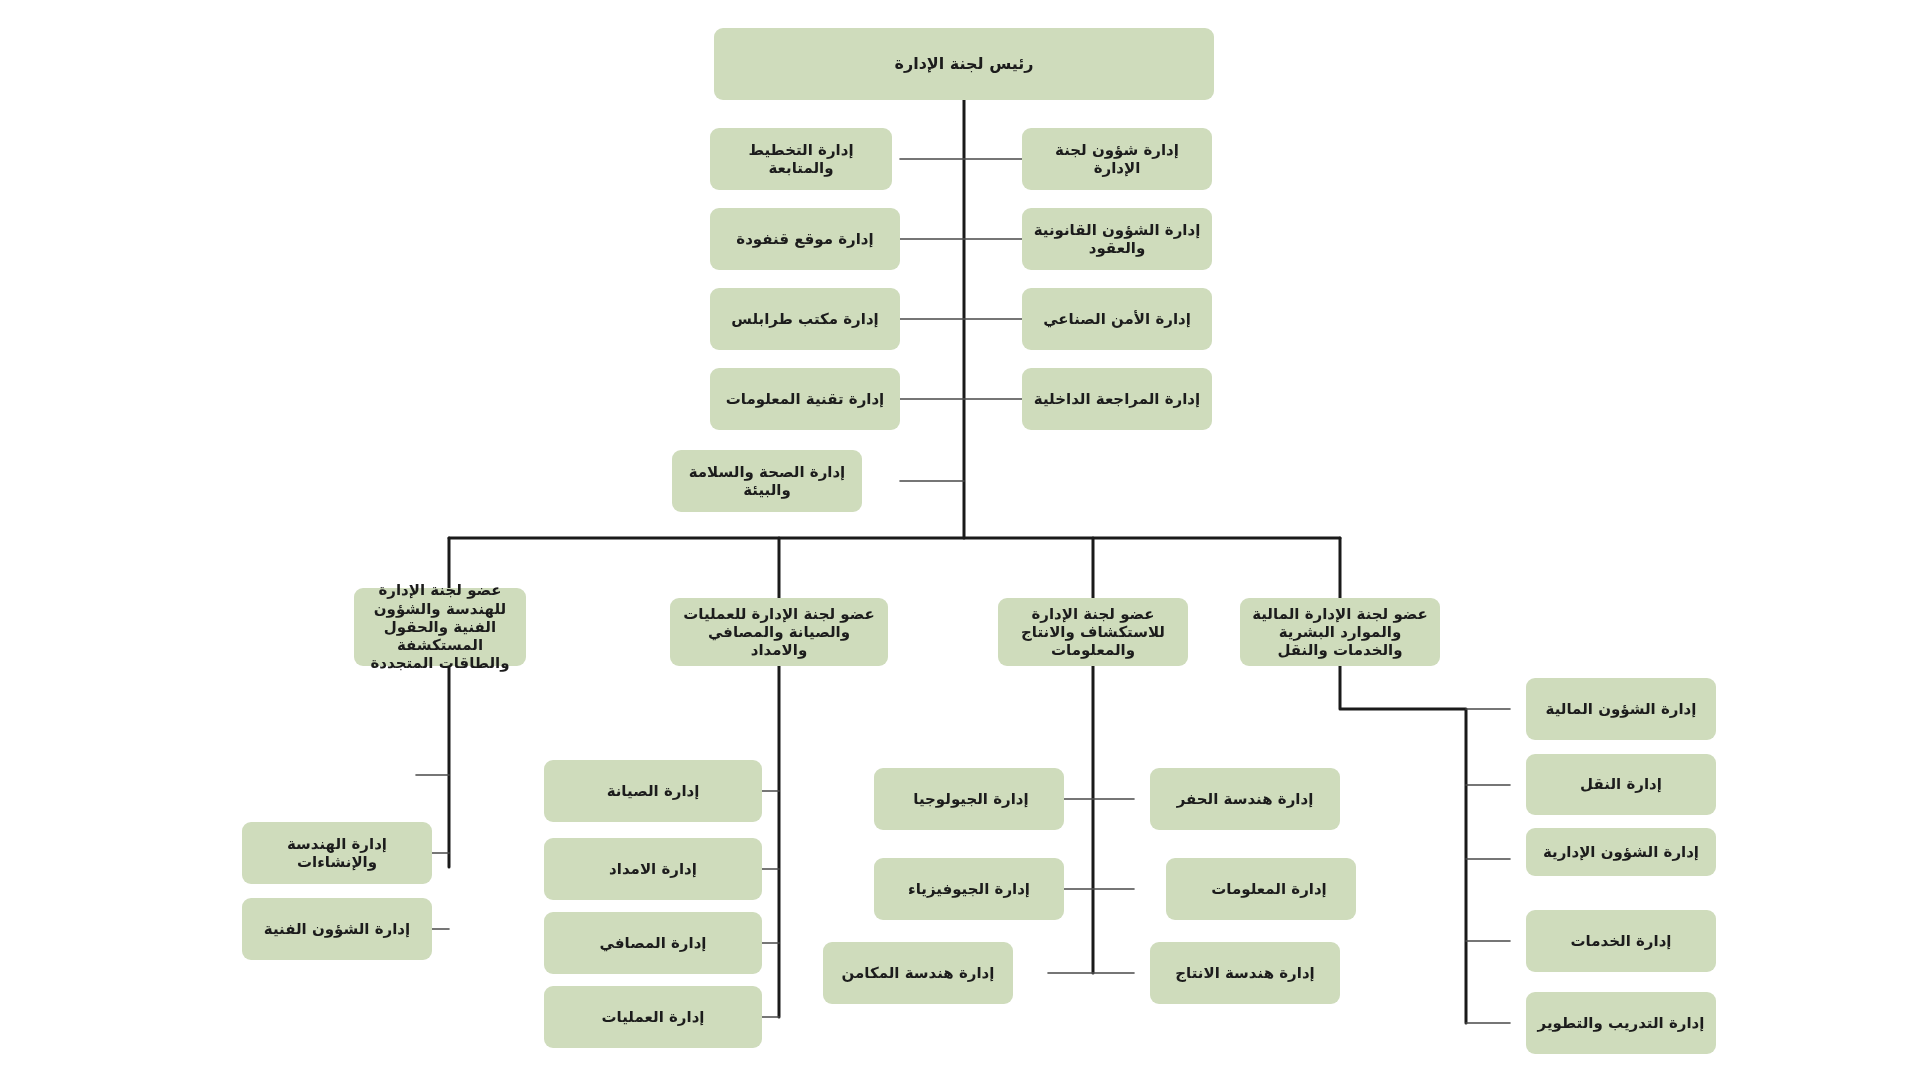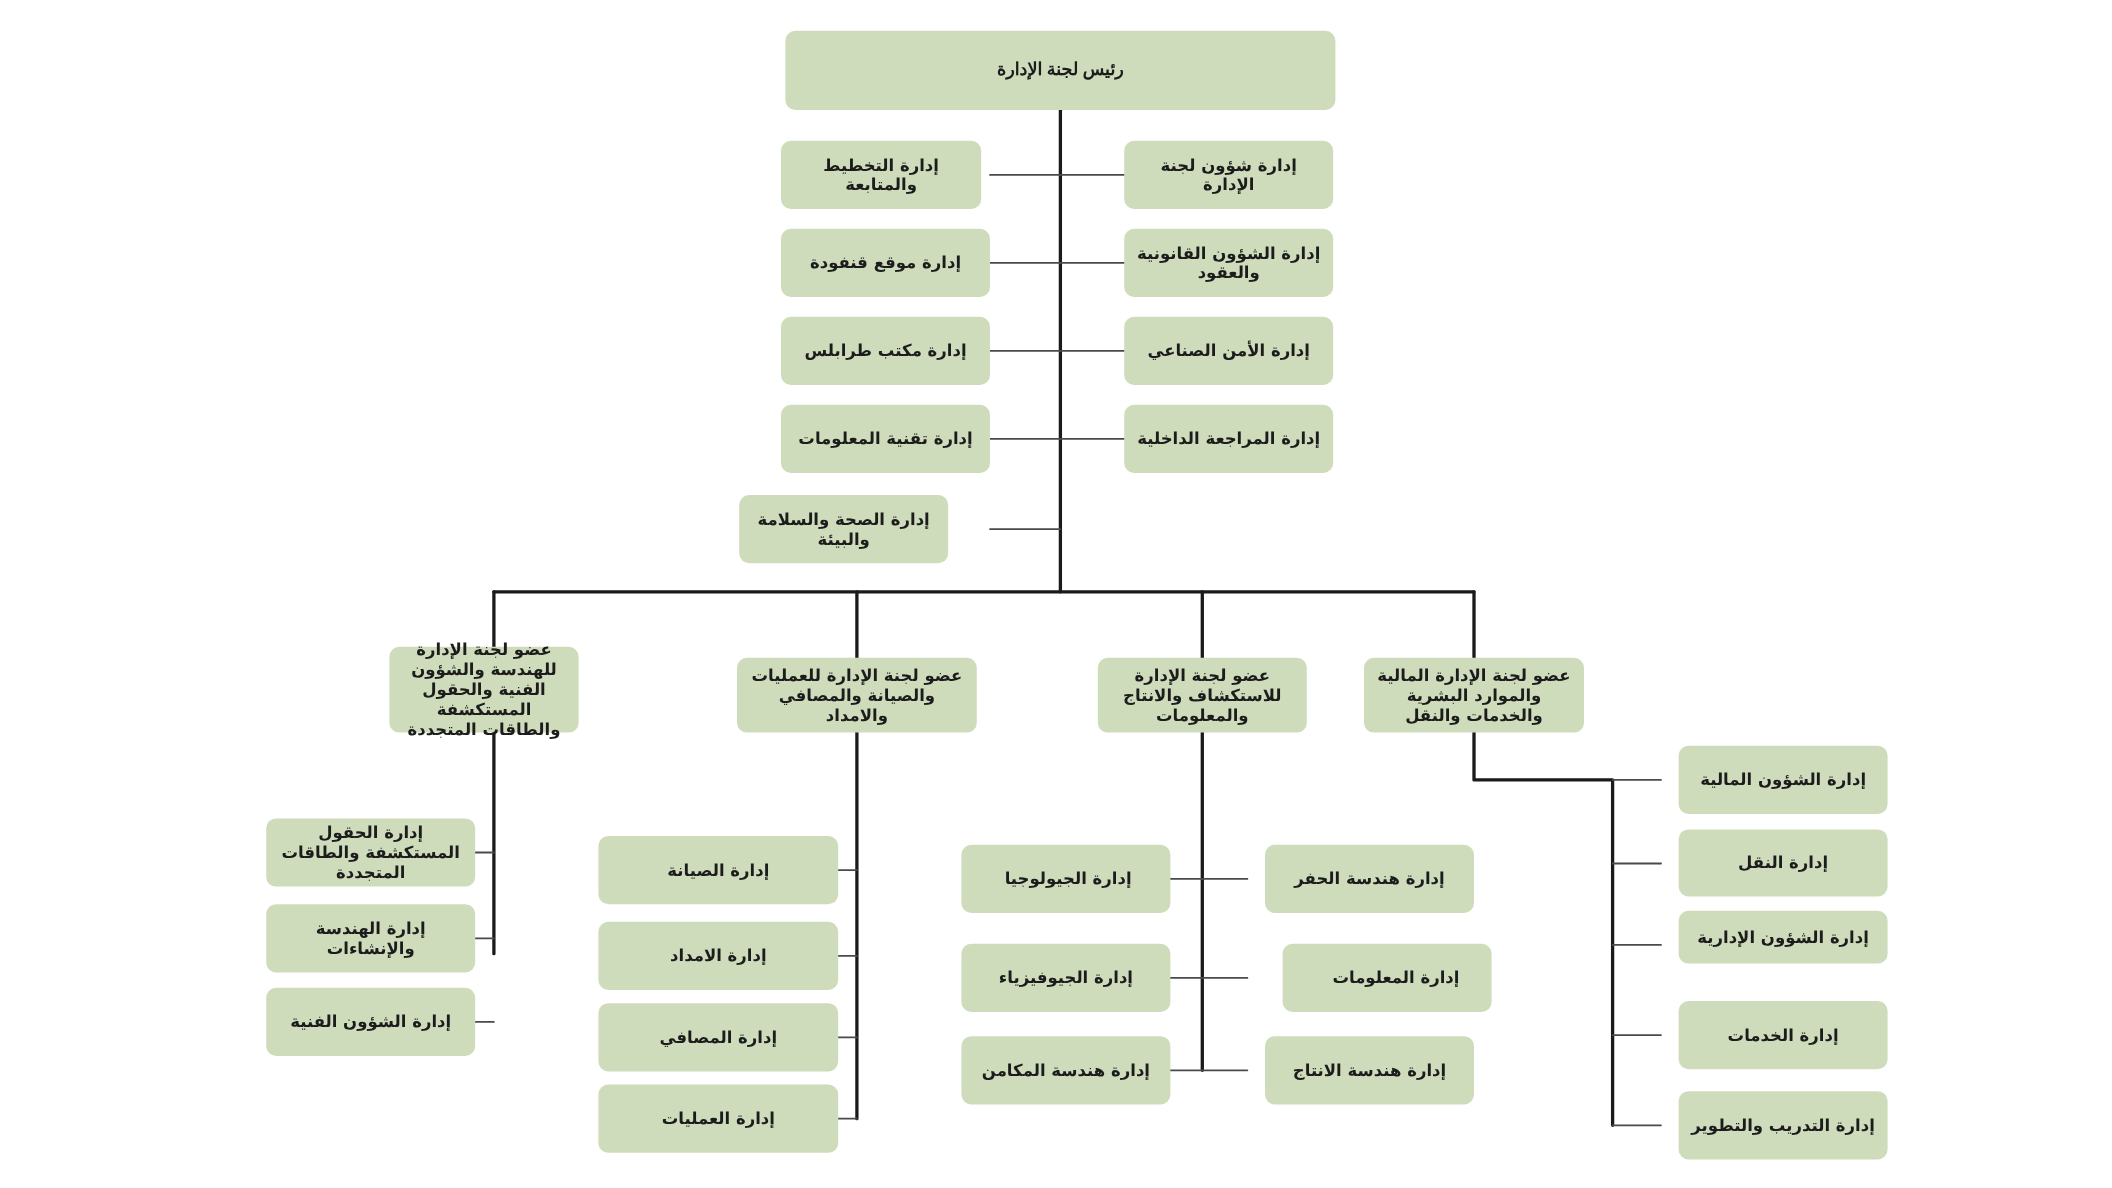--- a/index.html
+++ b/index.html
@@ -97,44 +97,43 @@
         <path d="M 1093 973 L 1134 973"></path>
         <path d="M 1466 709 L 1510 709"></path>
         <path d="M 1466 785 L 1510 785"></path>
         <path d="M 1466 859 L 1510 859"></path>
         <path d="M 1466 941 L 1510 941"></path>
         <path d="M 1466 1023 L 1510 1023"></path>
       </g>
   </svg>
 
   <div id="node-layer">
-      <div class="node root" style="left: 714px; top: 28px; width: 500px; height: 72px; font-family: Liberation Serif, serif;">رئيس لجنة الإدارة</div>
+      <div class="node root" style="left: 714px; top: 28px; width: 500px; height: 72px;">رئيس لجنة الإدارة</div>
       <div class="node staff" style="left: 710px; top: 128px; width: 182px; height: 62px;">إدارة التخطيط والمتابعة</div>
       <div class="node staff" style="left: 710px; top: 208px; width: 190px; height: 62px;">إدارة موقع قنفودة</div>
       <div class="node staff" style="left: 710px; top: 288px; width: 190px; height: 62px;">إدارة مكتب طرابلس</div>
       <div class="node staff" style="left: 710px; top: 368px; width: 190px; height: 62px;">إدارة تقنية المعلومات</div>
       <div class="node staff" style="left: 672px; top: 450px; width: 190px; height: 62px;">إدارة الصحة والسلامة والبيئة</div>
       <div class="node staff" style="left: 1022px; top: 128px; width: 190px; height: 62px;">إدارة شؤون لجنة الإدارة</div>
       <div class="node staff" style="left: 1022px; top: 208px; width: 190px; height: 62px;">إدارة الشؤون القانونية والعقود</div>
       <div class="node staff" style="left: 1022px; top: 288px; width: 190px; height: 62px;">إدارة الأمن الصناعي</div>
       <div class="node staff" style="left: 1022px; top: 368px; width: 190px; height: 62px;">إدارة المراجعة الداخلية</div>
       <div class="node division" style="left: 354px; top: 588px; width: 172px; height: 78px;">عضو لجنة الإدارة للهندسة والشؤون الفنية والحقول المستكشفة والطاقات المتجددة</div>
       <div class="node division" style="left: 670px; top: 598px; width: 218px; height: 68px;">عضو لجنة الإدارة للعمليات والصيانة والمصافي والامداد</div>
       <div class="node division" style="left: 998px; top: 598px; width: 190px; height: 68px;">عضو لجنة الإدارة للاستكشاف والانتاج والمعلومات</div>
       <div class="node division" style="left: 1240px; top: 598px; width: 200px; height: 68px;">عضو لجنة الإدارة المالية والموارد البشرية والخدمات والنقل</div>
-      <div class="node leaf" style="left: 226px; top: 744px; width: 190px; height: 62px;">إدارة الحقول المستكشفة والطاقات المتجددة</div>
       <div class="node leaf" style="left: 226px; top: 822px; width: 190px; height: 62px;">إدارة الهندسة والإنشاءات</div>
       <div class="node leaf" style="left: 226px; top: 898px; width: 190px; height: 62px;">إدارة الشؤون الفنية</div>
       <div class="node leaf" style="left: 528px; top: 760px; width: 218px; height: 62px;">إدارة الصيانة</div>
       <div class="node leaf" style="left: 528px; top: 838px; width: 218px; height: 62px;">إدارة الامداد</div>
       <div class="node leaf" style="left: 528px; top: 912px; width: 218px; height: 62px;">إدارة المصافي</div>
       <div class="node leaf" style="left: 528px; top: 986px; width: 218px; height: 62px;">إدارة العمليات</div>
       <div class="node leaf" style="left: 858px; top: 768px; width: 190px; height: 62px; padding-left: 12px;">إدارة الجيولوجيا</div>
       <div class="node leaf" style="left: 858px; top: 858px; width: 190px; height: 62px;">إدارة الجيوفيزياء</div>
-      <div class="node leaf" style="left: 858px; top: 942px; width: 190px; height: 62px; text-align: right;">إدارة هندسة المكامن</div>
+      <div class="node leaf" style="left: 807px; top: 942px; width: 190px; height: 62px; text-align: right;">إدارة هندسة المكامن</div>
       <div class="node leaf" style="left: 1134px; top: 768px; width: 190px; height: 62px;">إدارة هندسة الحفر</div>
       <div class="node leaf" style="left: 1150px; top: 858px; width: 190px; height: 62px; padding-left: 24px;">إدارة المعلومات</div>
       <div class="node leaf" style="left: 1134px; top: 942px; width: 190px; height: 62px;">إدارة هندسة الانتاج</div>
       <div class="node leaf" style="left: 1510px; top: 678px; width: 190px; height: 62px;">إدارة الشؤون المالية</div>
       <div class="node leaf" style="left: 1510px; top: 754px; width: 190px; height: 61px;">إدارة النقل</div>
       <div class="node leaf" style="left: 1510px; top: 828px; width: 190px; height: 48px;">إدارة الشؤون الإدارية</div>
       <div class="node leaf" style="left: 1510px; top: 910px; width: 190px; height: 62px;">إدارة الخدمات</div>
       <div class="node leaf" style="left: 1510px; top: 992px; width: 190px; height: 62px;">إدارة التدريب والتطوير</div>
     </div>
 

